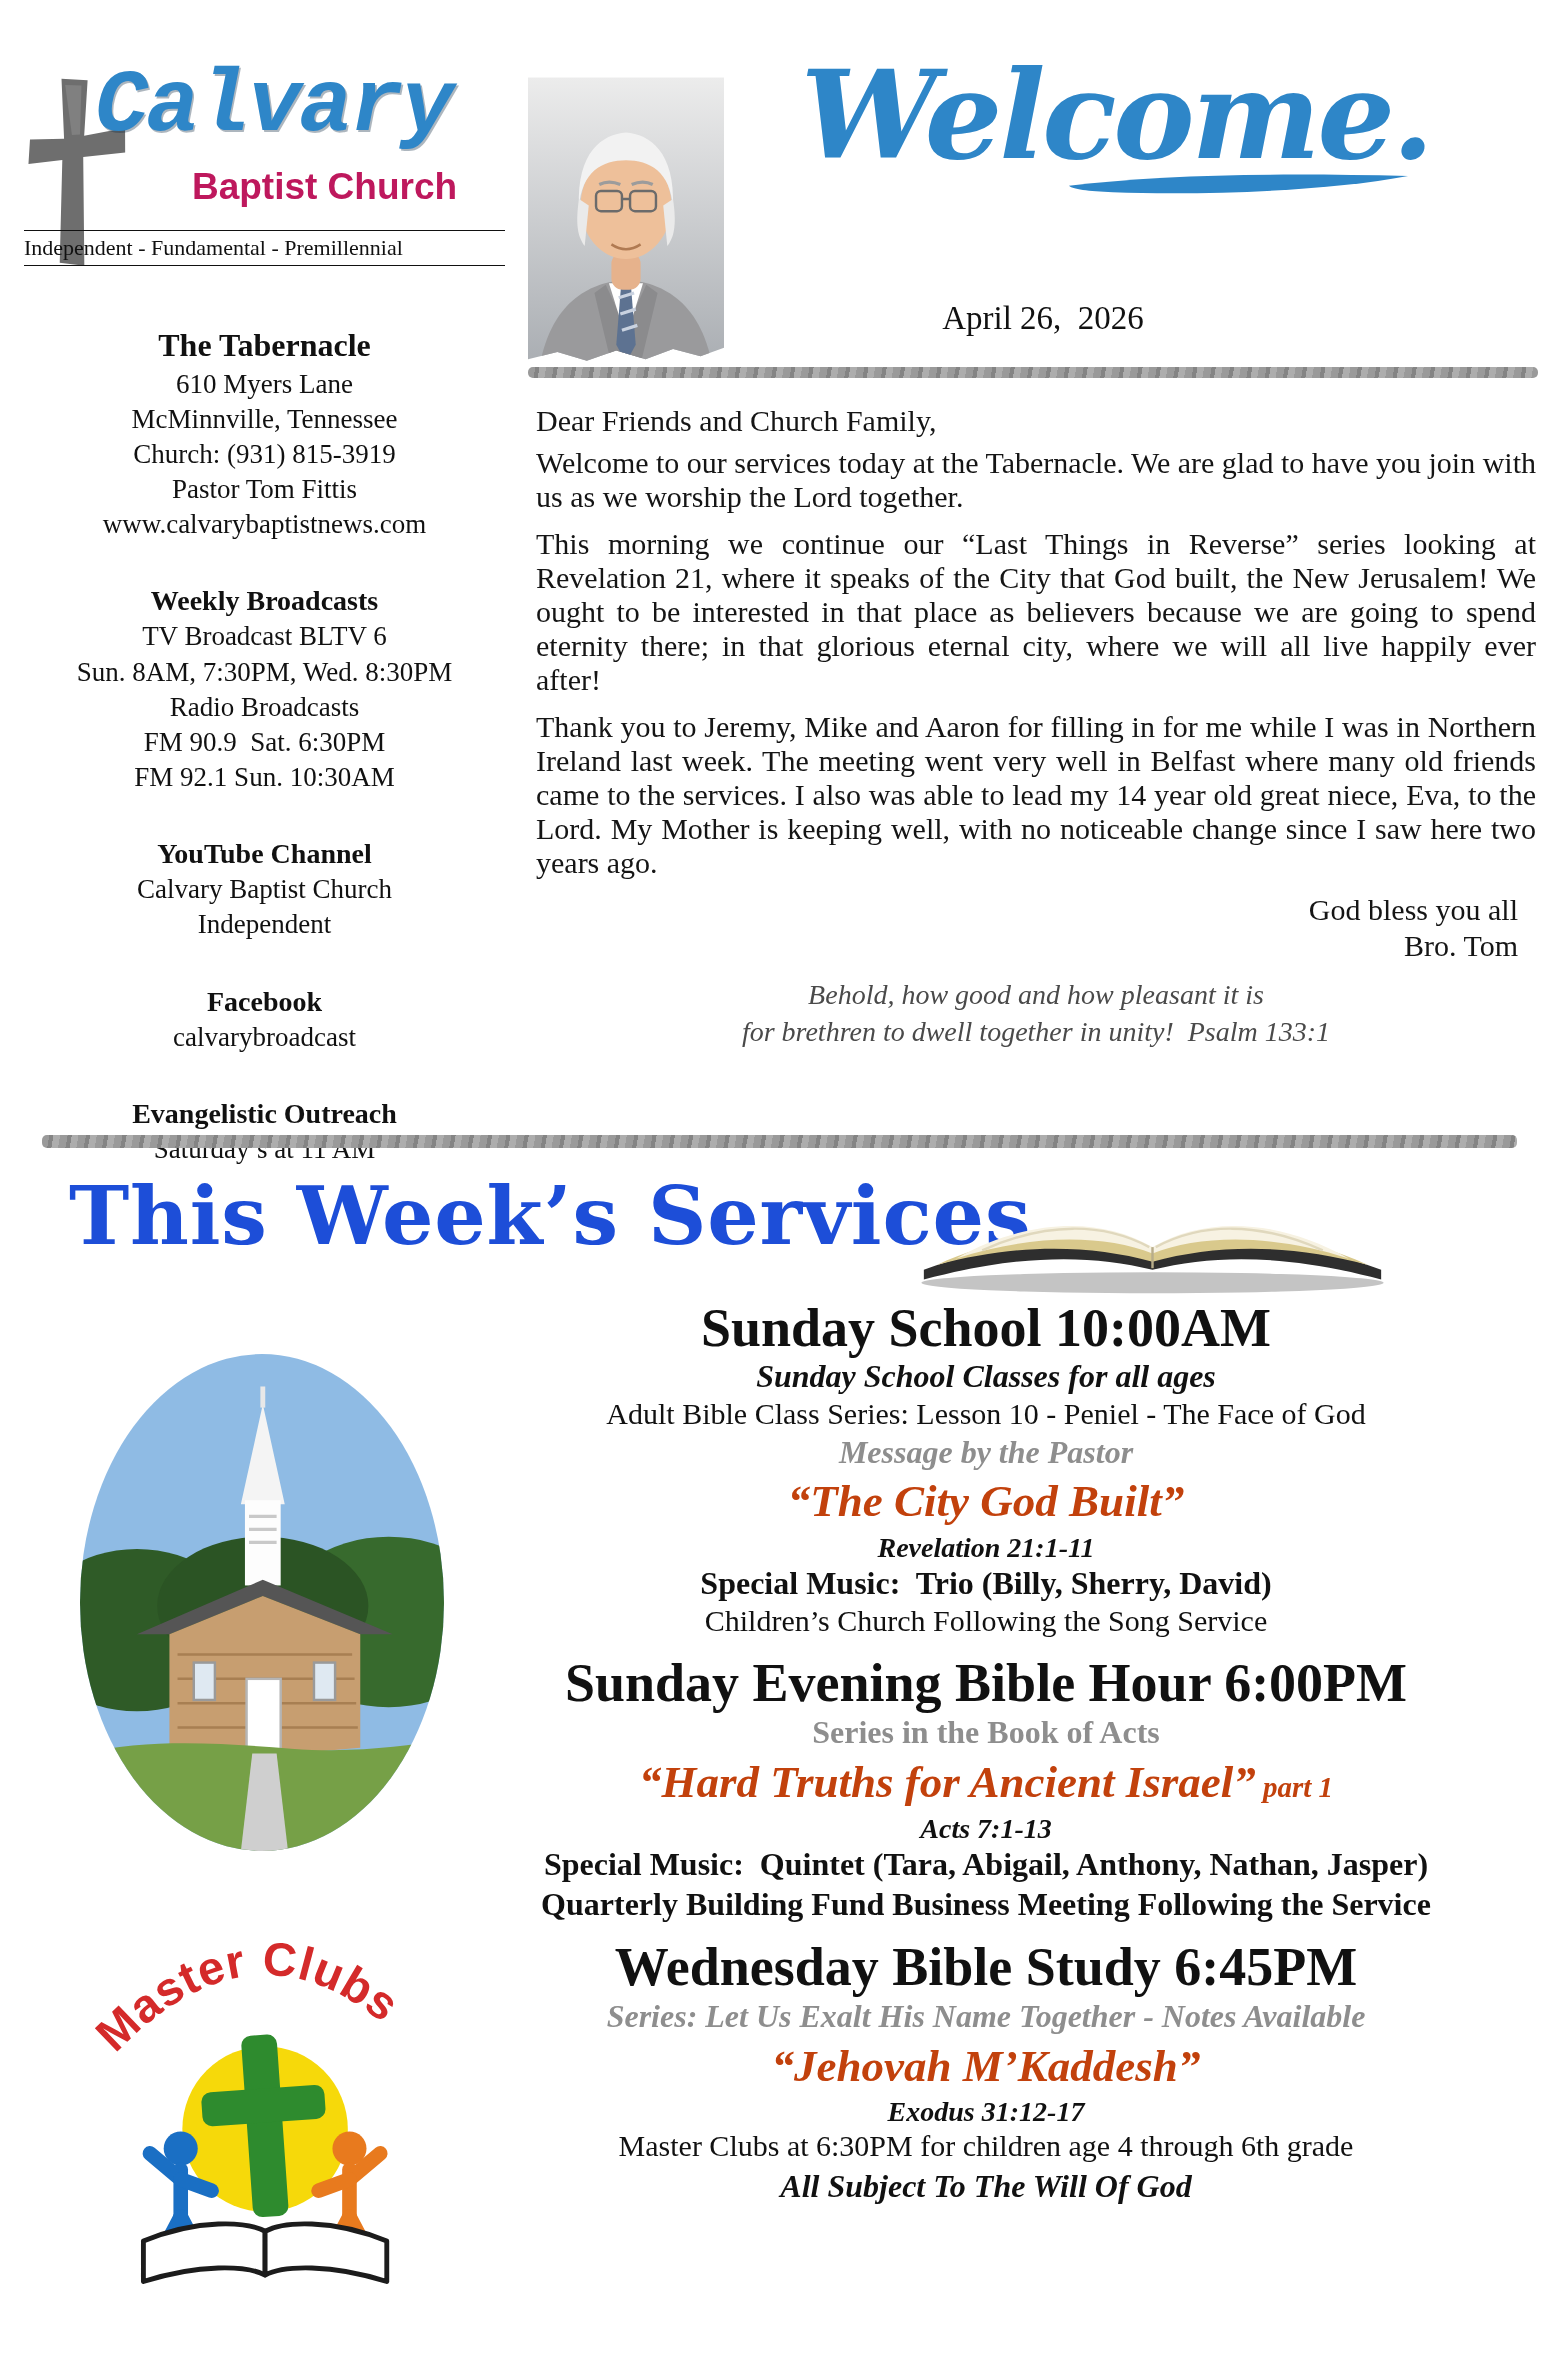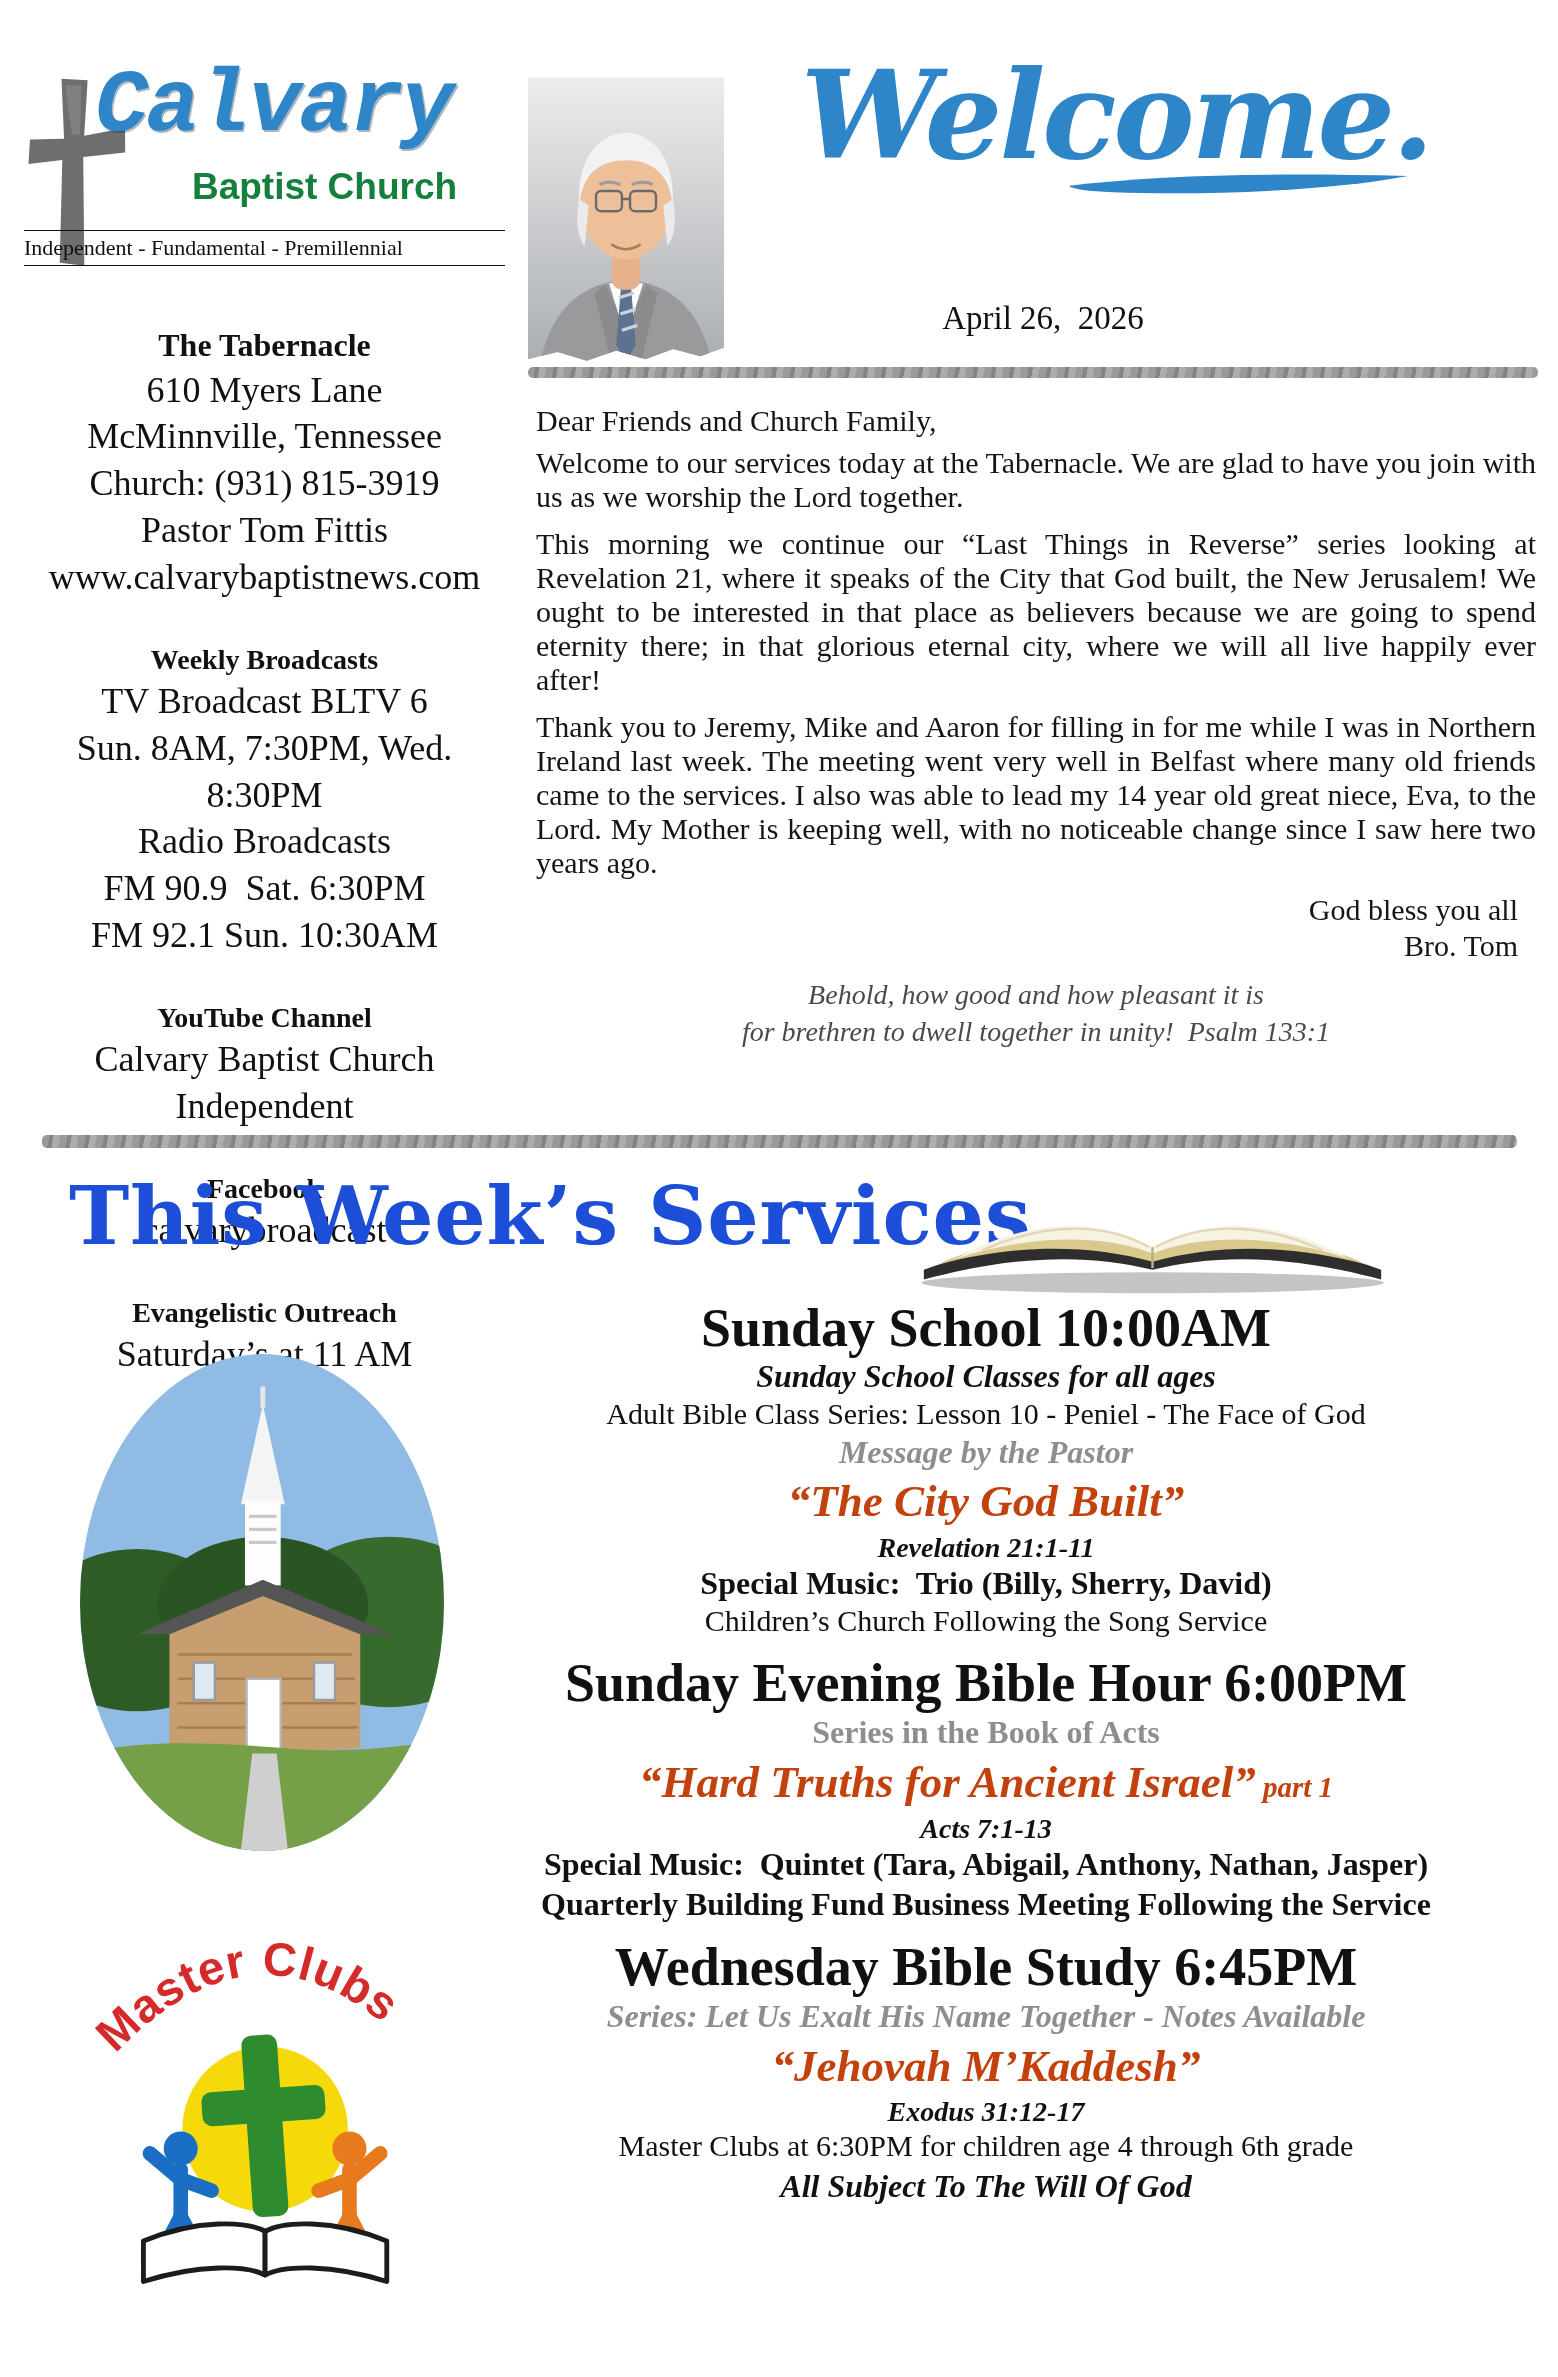--- a/index.html
+++ b/index.html
@@ -7,28 +7,28 @@
         font-family:"Liberation Serif",serif;color:#111;}
 
   
   .sidebar{position:absolute;left:24px;top:69px;width:481px;text-align:center;}
   .logo{position:relative;height:219px;text-align:left;}
   .logo-cross{position:absolute;left:1.6px;top:3.2px;width:107px;height:203px;}
   .logo-script{position:absolute;left:71px;top:-13px;font-family:Liberation Mono, monospace;
                font-style:italic;font-weight:bold;font-size:89px;color:#2e86c8;
                white-space:nowrap;letter-spacing:-2.4px;text-shadow:1.6px 1.6px 0 rgba(20,45,70,.35);}
   .logo-sub{position:absolute;left:122px;top:97px;width:357px;text-align:center;
-            font-family:"Liberation Sans",sans-serif;font-weight:700;font-size:37px;color:#15803d;}
+            font-family:"Liberation Sans",sans-serif;font-weight:700;font-size:37px;color:#be185d;}
   .logo-tagline{position:absolute;left:0;top:161px;width:100%;font-size:22px;padding:4px 0;
                 border-top:1.6px solid #111;border-bottom:1.6px solid #111;white-space:nowrap;}
   .side-sec{margin-top:41px;}
   .side-sec.first{margin-top:37px;}
   .side-title{font-weight:bold;font-size:28px;line-height:1.3;}
   .side-title.big{font-size:32px;}
-  .side-line{font-size:36px;line-height:1.3;white-space:pre-wrap;}
+  .side-line{font-size:27px;line-height:1.3;white-space:pre-wrap;}
 
   
   .pastor{position:absolute;left:528px;top:77px;width:196px;height:291px;
           clip-path:polygon(0 0,100% 0,100% 93%,88% 96%,74% 93.5%,60% 97%,45% 94%,30% 97.5%,15% 94.5%,0 97%);}
   .welcome{position:absolute;left:779px;top:54px;width:674px;text-align:center;color:#2e86c8;}
   .welcome-text{font-family:"DejaVu Serif",serif;font-style:italic;font-weight:bold;
                 font-size:122px;line-height:1;letter-spacing:-3.2px;white-space:nowrap;}
   .welcome-swoosh{width:349px;height:28px;margin:-4.9px 0 0 244px;}
   .date{position:absolute;left:828px;top:300px;width:430px;text-align:center;
         font-size:33px;white-space:pre;}

